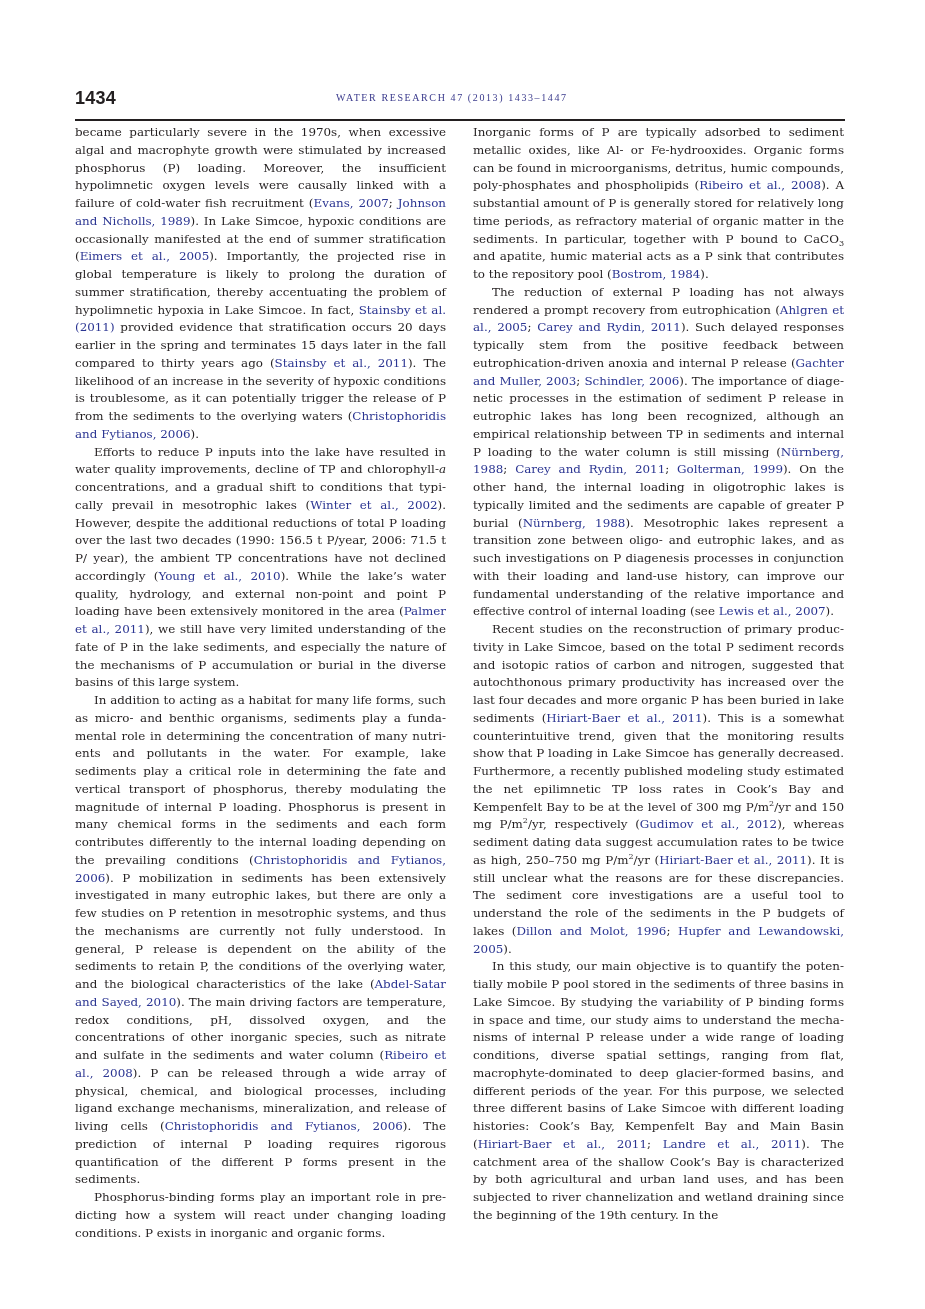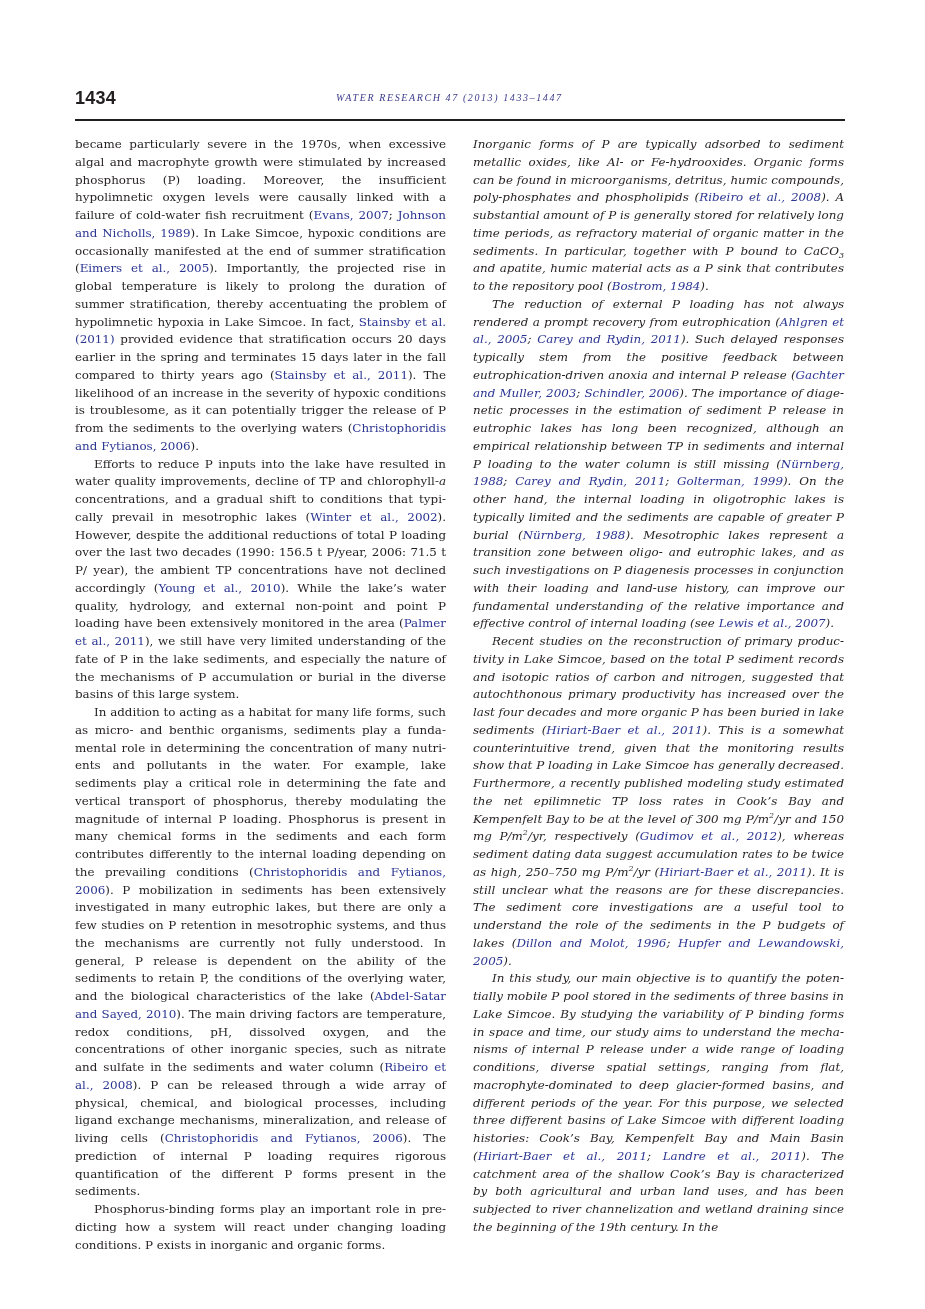--- a/index.html
+++ b/index.html
@@ -1,22 +1,22 @@
 <!DOCTYPE html>
 <html><head>
 <meta charset="utf-8">
 <style>
   html, body { margin: 0; padding: 0; background: #ffffff; }
   body { width: 925px; height: 1309px; position: relative; overflow: hidden; font-family: "DejaVu Serif", serif; color: #231f20; }
   .page-number { position: absolute; left: 75px; top: 88px; font-family: "Liberation Sans", sans-serif; font-weight: bold; font-size: 18px; letter-spacing: 0.2px; color: #231f20; }
-  .running-head { position: absolute; left: 336px; top: 92px; font-family: "Liberation Serif", serif; font-size: 10px; letter-spacing: 1.6px; color: #3a3a8c; font-style: italic; }
+  .running-head { position: absolute; left: 336px; top: 92px; font-family: "Liberation Serif", serif; font-size: 10px; letter-spacing: 1.6px; color: #3a3a8c; }
   .rule { position: absolute; left: 75px; top: 119px; width: 770px; height: 2px; background: #231f20; }
-  .col { position: absolute; top: 136px; width: 371px; font-size: 11.9px; line-height: 17.75px; text-align: justify; hyphens: manual; }
+  .col { position: absolute; top: 124px; width: 371px; font-size: 11.9px; line-height: 17.75px; text-align: justify; hyphens: manual; }
   .col-left { left: 75px; }
-  .col-right { left: 473px; font-style: italic; }
+  .col-right { left: 473px; }
   .col p { margin: 0; }
   .col p.indent { text-indent: 19px; }
   .cite { color: #2b3592; }
   sub, sup { font-size: 8px; line-height: 0; }
   .ital { font-style: italic; }
 </style>
 </head>
 <body>
 
 <div class="page-number">1434</div>

